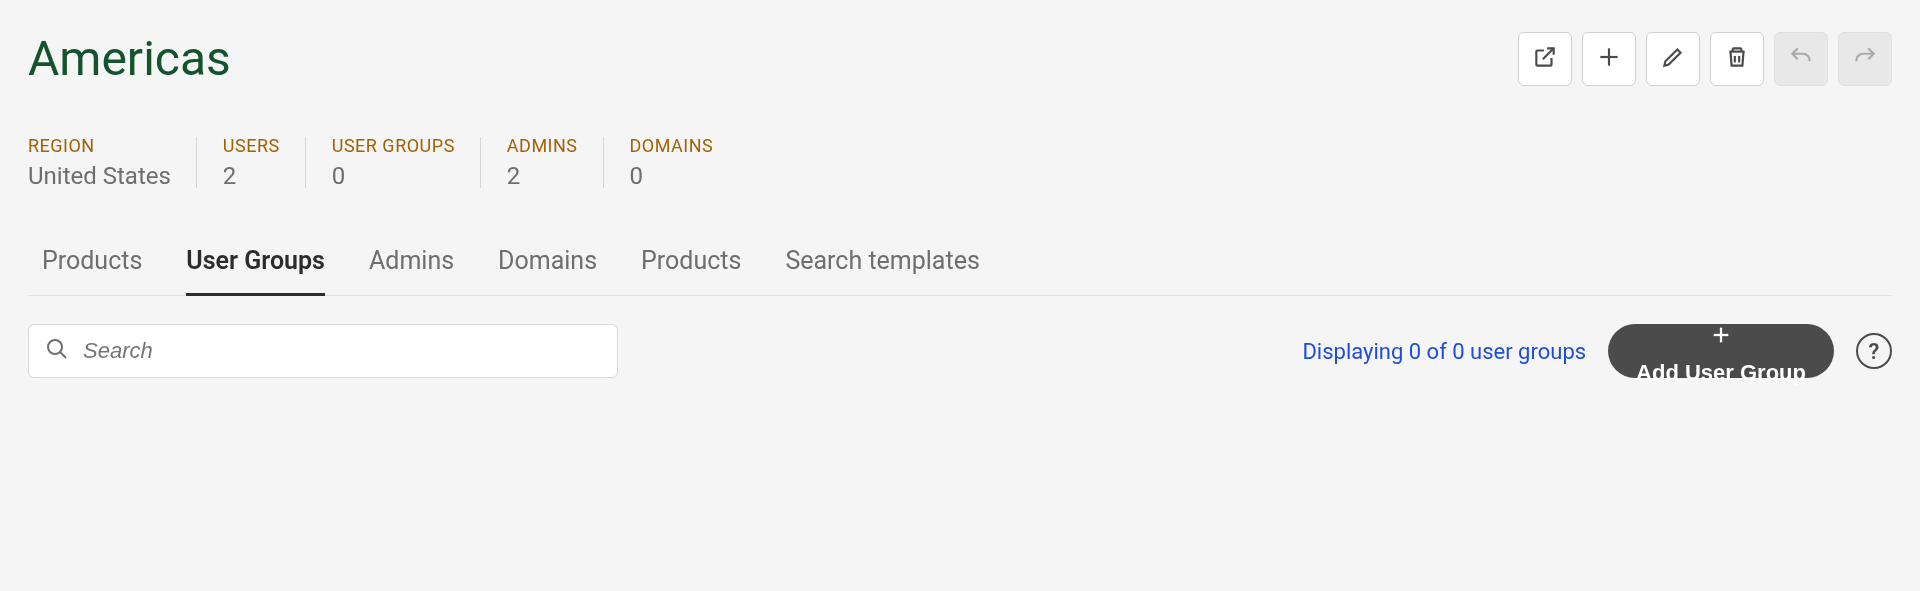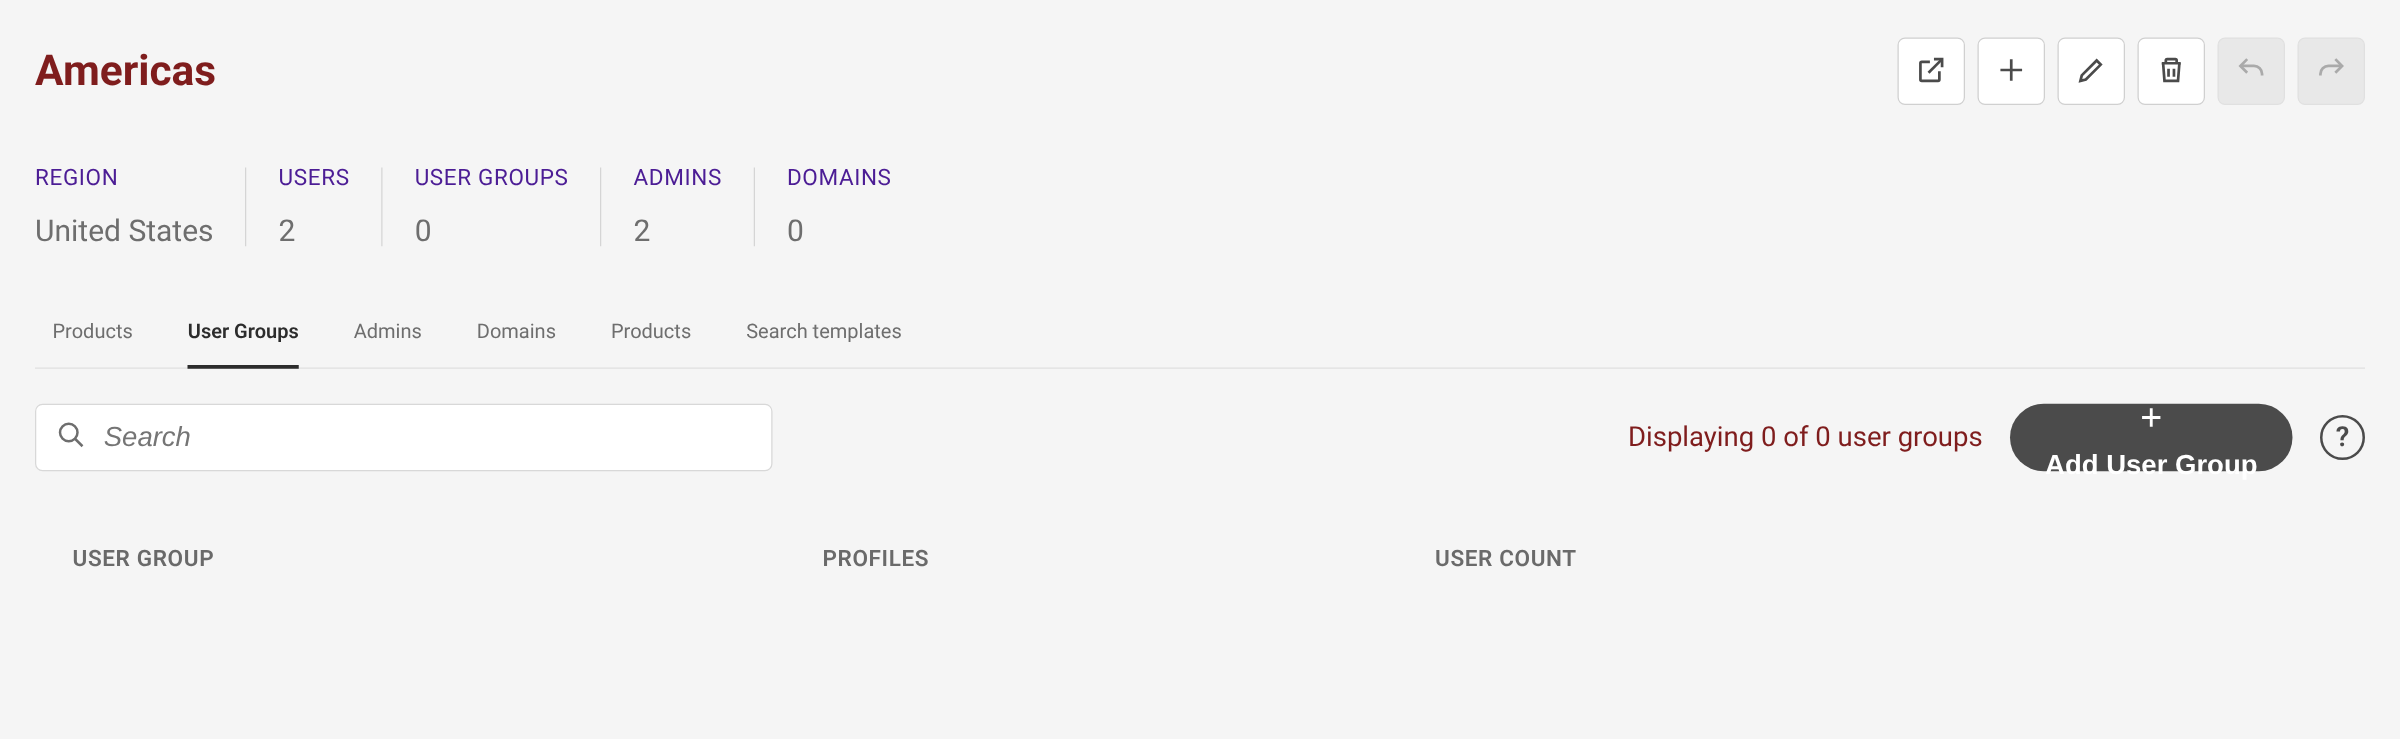--- a/index.html
+++ b/index.html
@@ -17,23 +17,23 @@
   }
 
   
   .header-row {
     display: flex;
     justify-content: space-between;
     align-items: center;
     margin-bottom: 48px;
   }
   .page-title {
-    font-size: 34px;
-    font-weight: 700;
-    color: #7f1d1d;
+    font-size: 48px;
+    font-weight: 400;
+    color: #14532d;
   }
   .action-buttons {
     display: flex;
     gap: 10px;
     align-items: center;
   }
   .icon-btn {
     width: 54px;
     height: 54px;
     border: 1px solid #d0d0d0;
@@ -68,38 +68,38 @@
     position: absolute;
     right: 0;
     top: 2px;
     bottom: 2px;
     width: 1px;
     background: #d5d5d5;
   }
   .stat-label {
     font-size: 18px;
     letter-spacing: 0.5px;
-    color: #4c1d95;
-    margin-bottom: 18px;
+    color: #a16207;
+    margin-bottom: 6px;
     text-transform: uppercase;
   }
   .stat-value {
     font-size: 24px;
     color: #6e6e6e;
   }
 
   
   .tabs {
     display: flex;
     gap: 44px;
     border-bottom: 1px solid #e0e0e0;
     padding-left: 14px;
   }
   .tab {
-    font-size: 16px;
+    font-size: 25px;
     color: #6e6e6e;
     padding: 0 0 18px 0;
     cursor: pointer;
     border-bottom: 3px solid transparent;
     margin-bottom: -1px;
   }
   .tab.active {
     color: #2c2c2c;
     font-weight: 600;
     border-bottom-color: #2c2c2c;
@@ -134,21 +134,21 @@
     background: transparent;
     flex: 1;
   }
   .toolbar-right {
     display: flex;
     align-items: center;
     gap: 22px;
   }
   .display-text {
     font-size: 22px;
-    color: #7f1d1d;
+    color: #1d4ed8;
   }
   .add-btn {
     background: #4b4b4b;
     color: #fff;
     border: none;
     border-radius: 28px;
     height: 54px;
     padding: 0 28px;
     font-size: 22px;
     font-weight: 600;
@@ -304,19 +304,14 @@
             </svg>
         </span>
         <span>Add User Group</span>
       </button>
       <div class="help-btn">
         <span>?</span>
       </div>
     </div>
   </div>
 
-  <div class="table-header">
-    <div class="th th-group">USER GROUP</div>
-    <div class="th th-profiles">PROFILES</div>
-    <div class="th th-count">USER COUNT</div>
-  </div>
 
 </div>
 
 </body></html>

